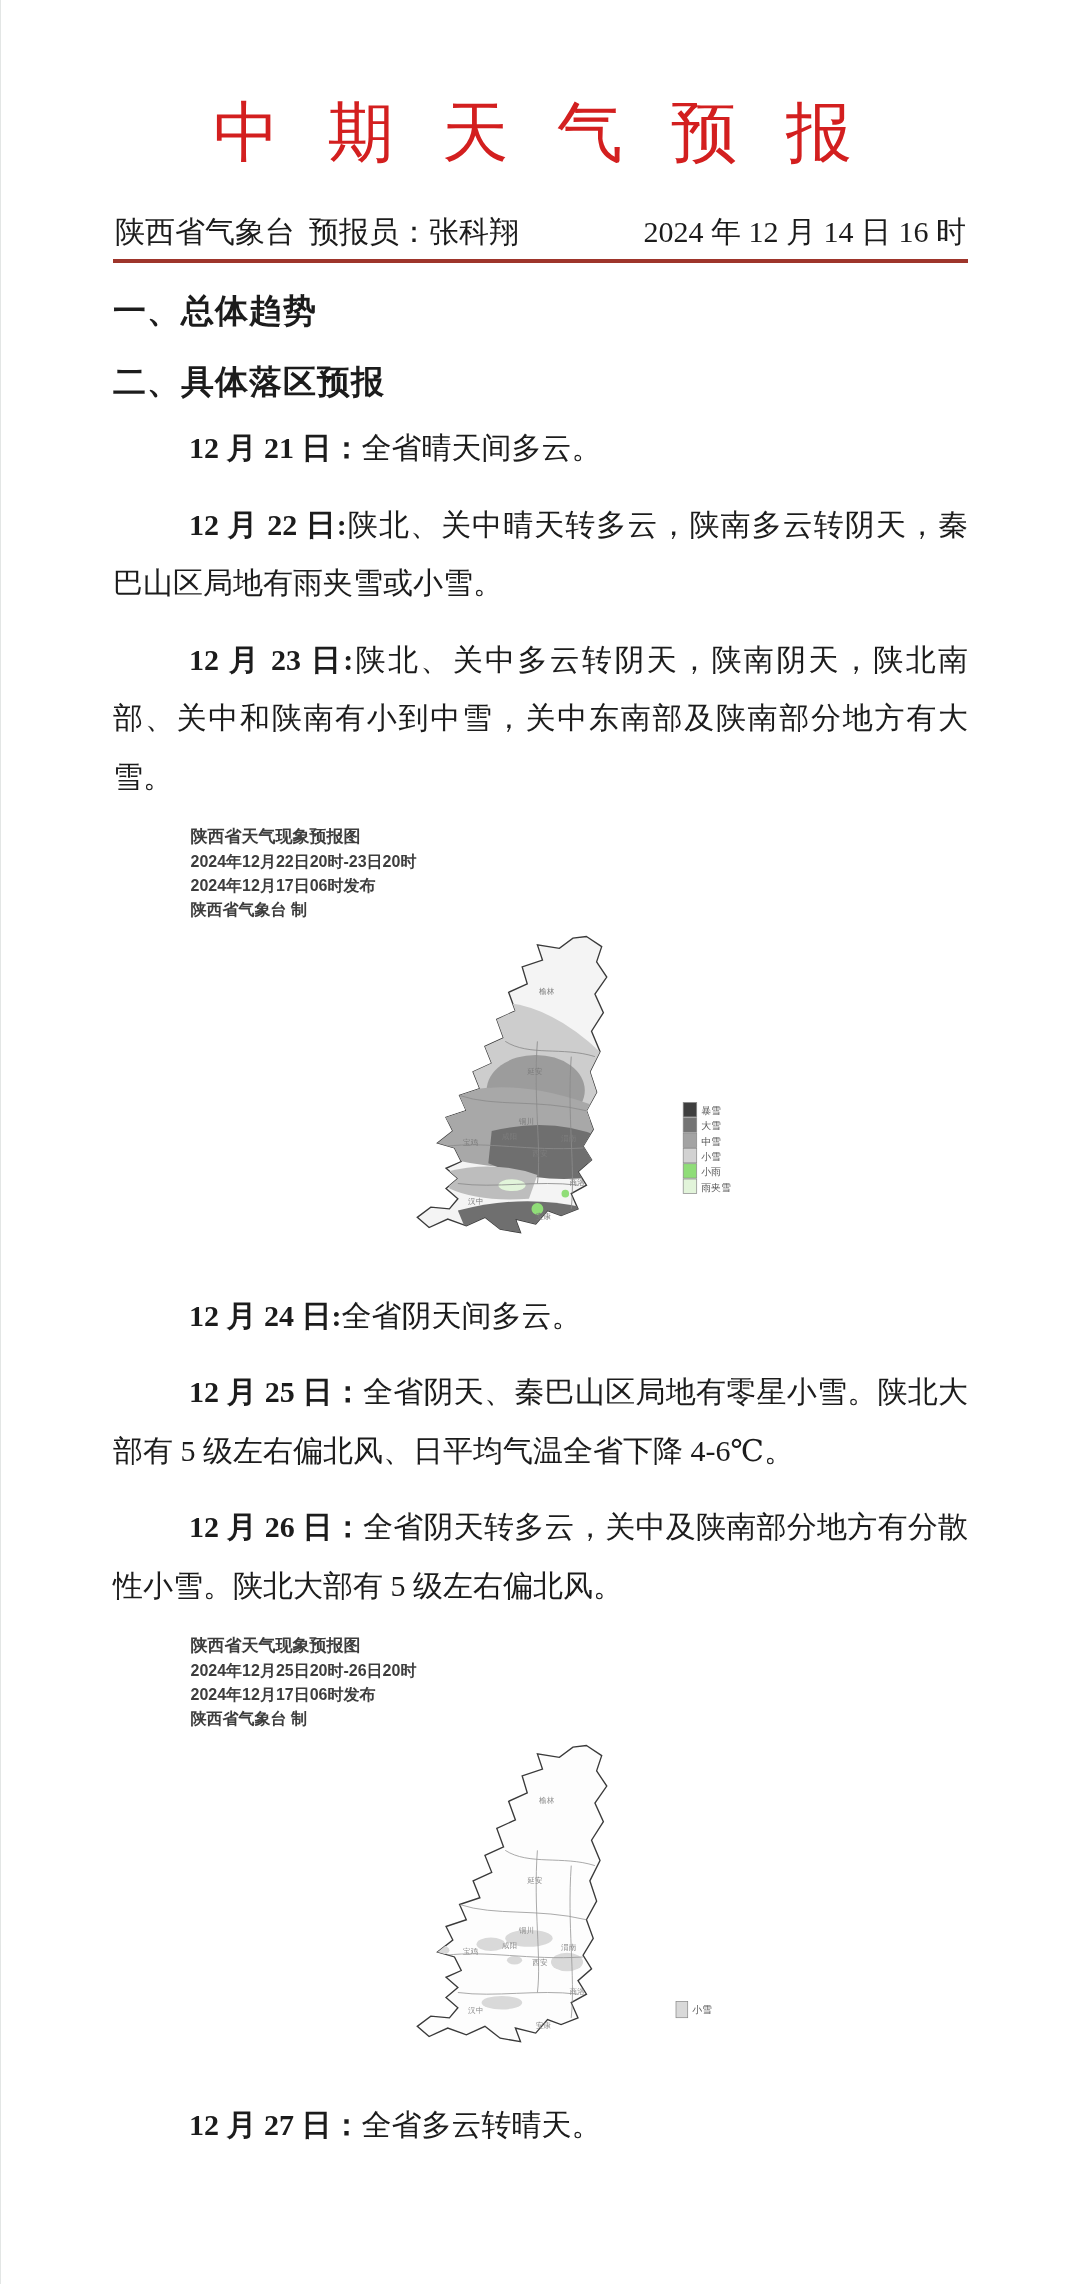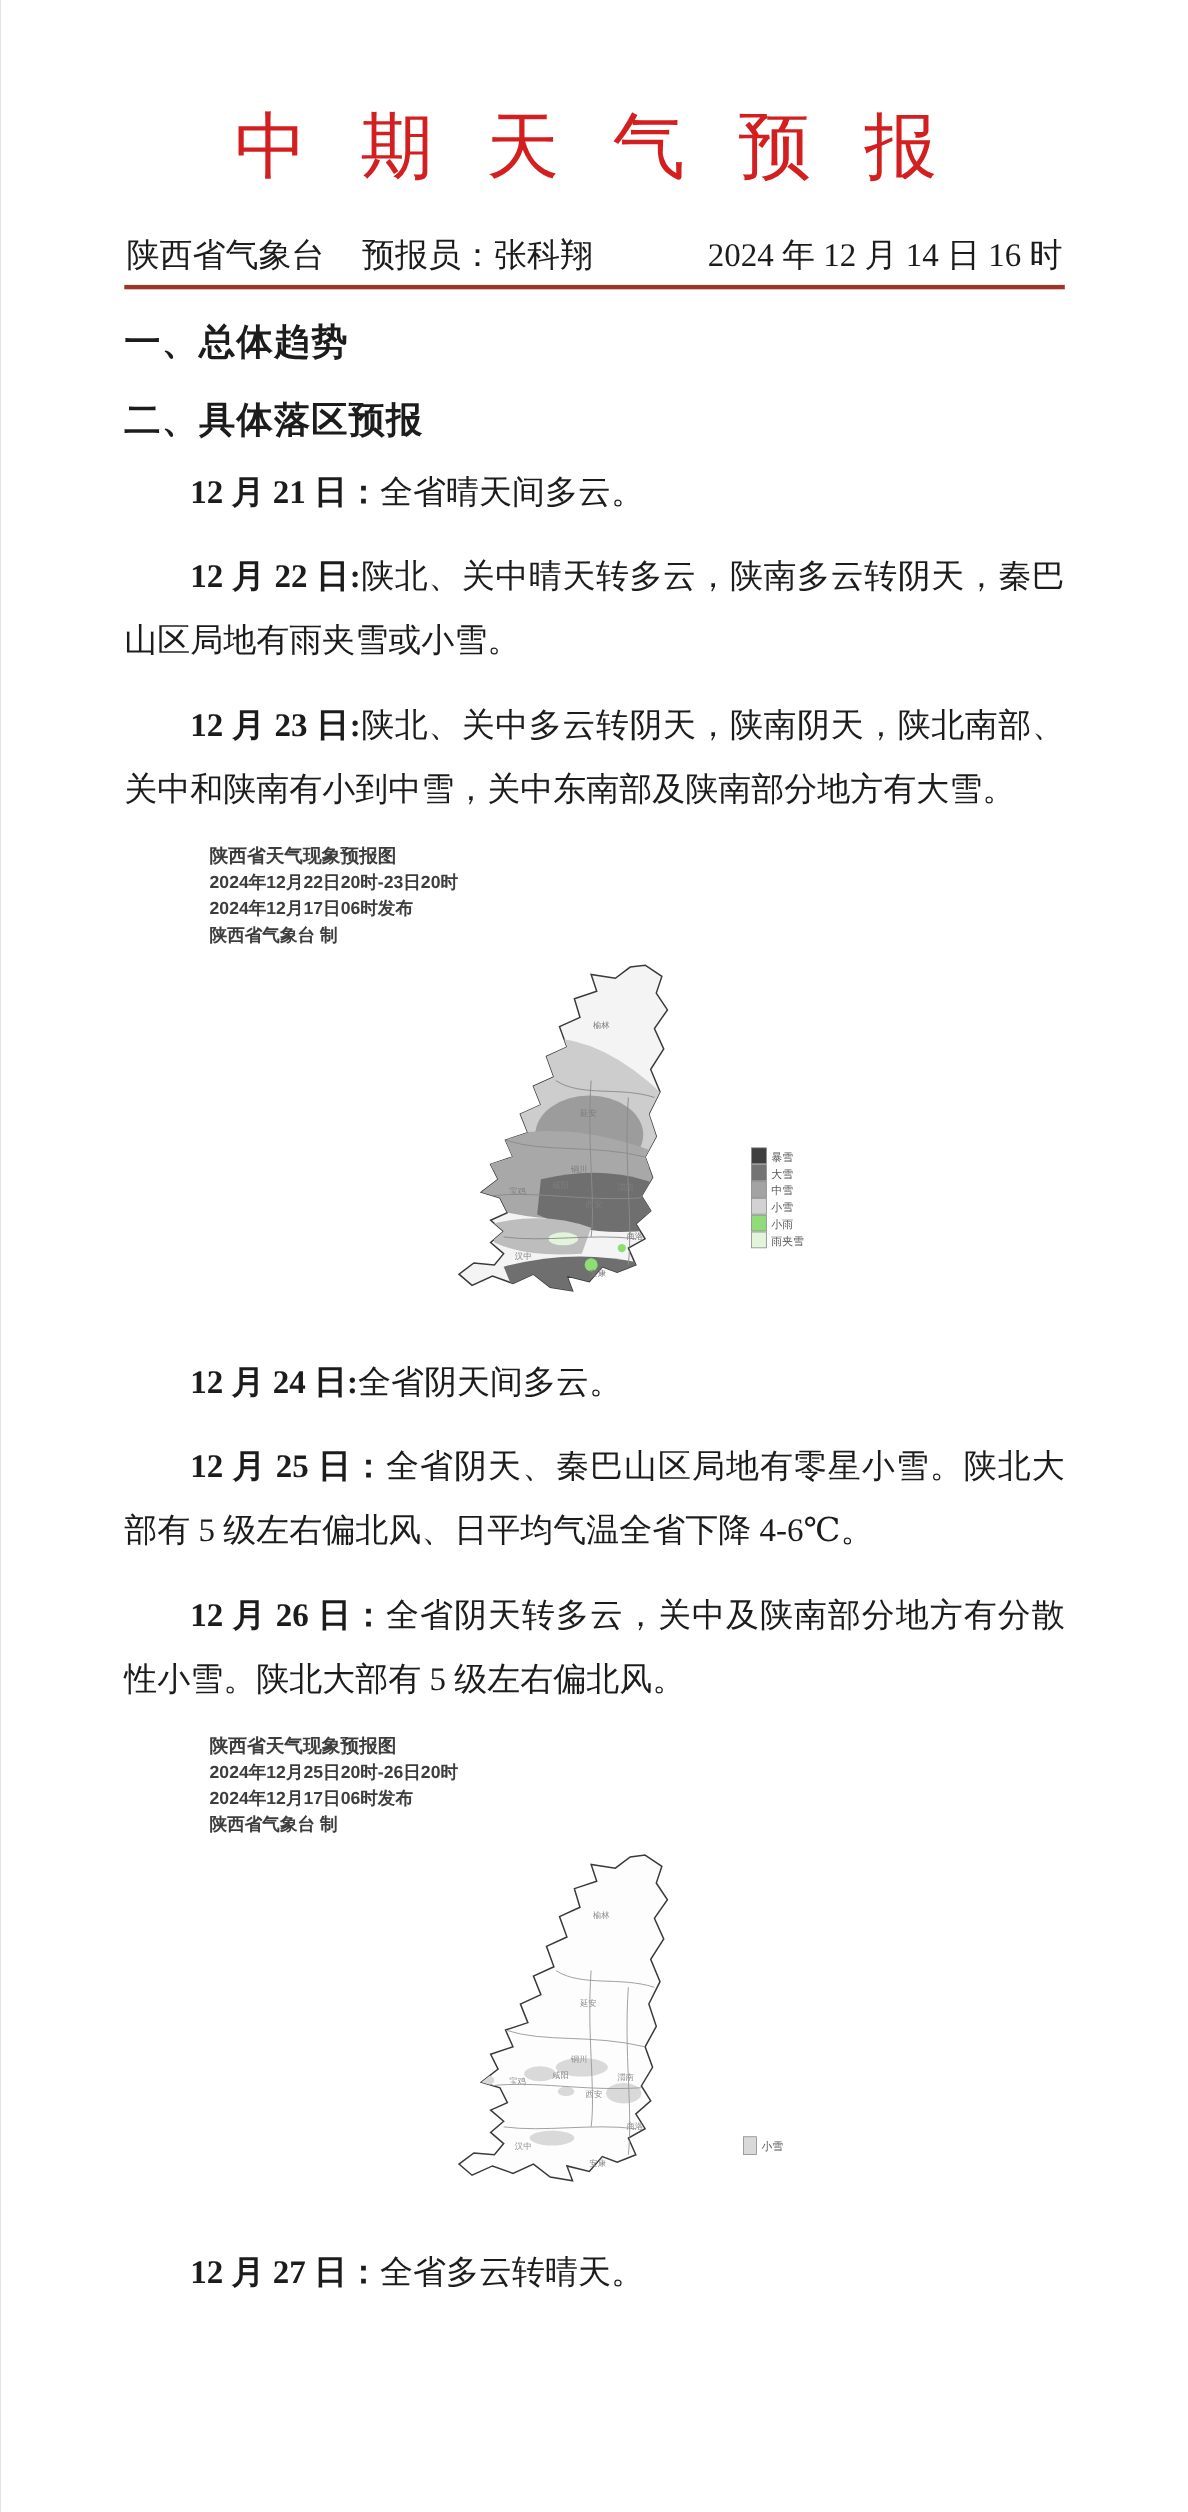--- a/index.html
+++ b/index.html
@@ -29,36 +29,36 @@
   }
   .meta-row {
     display: flex;
     justify-content: space-between;
     align-items: flex-end;
     font-size: 30px;
     padding: 0 2px 6px 2px;
     border-bottom: 4px solid #9e352b;
     margin-bottom: 26px;
   }
-  .meta-left { display: flex; gap: 34px; }
+  .meta-left { display: flex; gap: 14px; }
   .section-heading {
     font-family: "Liberation Sans", "DejaVu Sans", sans-serif;
     font-weight: bold;
     font-size: 33px;
     margin: 26px 0 14px 0;
     letter-spacing: 1px;
   }
   .body {
     font-size: 30px;
     line-height: 1.95;
     text-align: justify;
     margin: 0 0 18px 0;
   }
   .indent { text-indent: 2em; }
-  .b { font-weight: bold; }
+  .b { font-weight: bold; margin-left: 16px; }
   .map-figure {
     width: 700px;
     margin: 12px auto 26px auto;
     text-align: left;
   }
   .map-caption {
     font-family: "Liberation Sans", "DejaVu Sans", sans-serif;
     font-weight: bold;
     color: #3d3d3d;
     line-height: 1.5;

